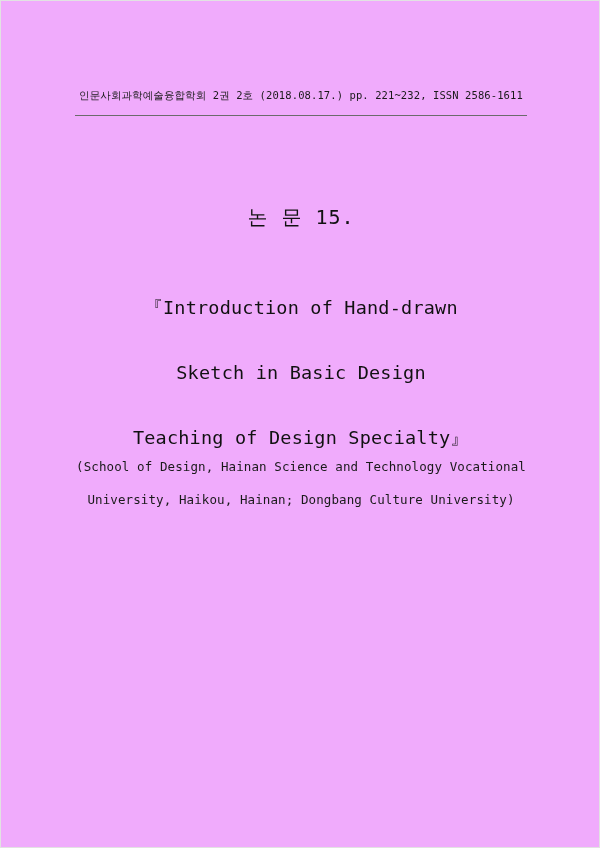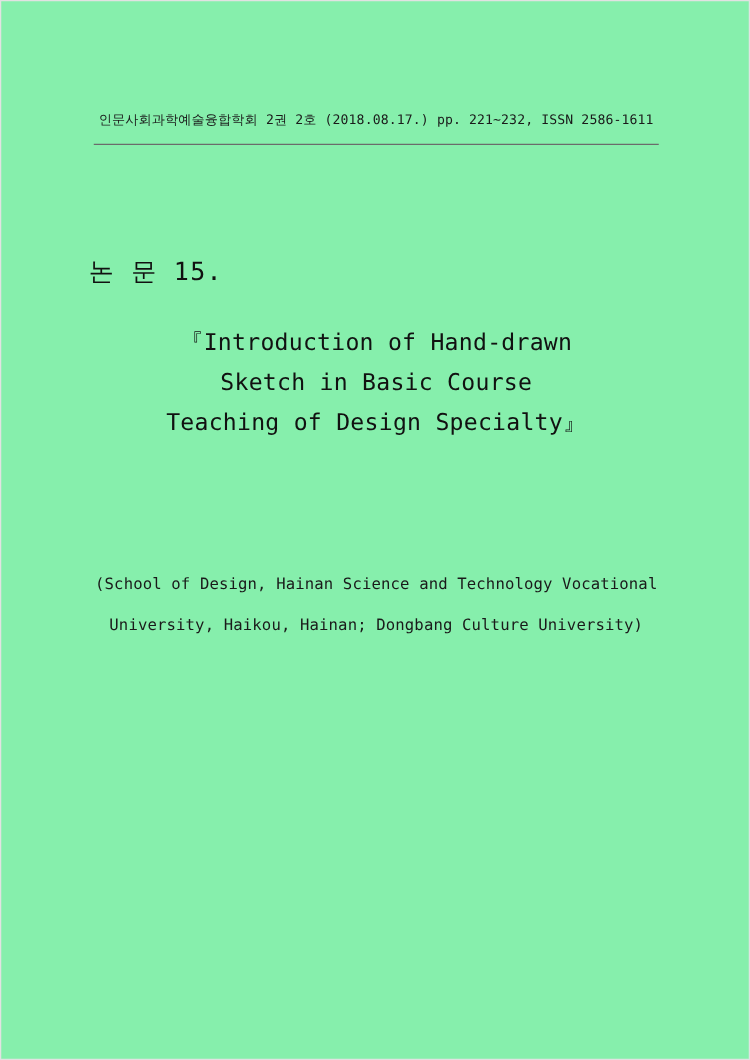--- a/index.html
+++ b/index.html
@@ -14,21 +14,21 @@
     color: #1a1a1a;
     position: relative;
     overflow: hidden;
   }
   .page {
     position: absolute;
     left: 0;
     top: 0;
     width: 600px;
     height: 848px;
-    background: #86efac;
+    background: #f0abfc;
     border: 1px solid #e2e2e2;
     box-sizing: border-box;
   }
   .content {
     position: absolute;
     left: 70px;
     top: 0;
     width: 460px;
     height: 848px;
   }
@@ -50,39 +50,40 @@
     left: 4px;
     width: 452px;
     height: 1px;
     background: #6b6b6b;
   }
   .paper-number {
     position: absolute;
     top: 203px;
     left: 0;
     width: 460px;
-    text-align: left;
+    text-align: center;
     font-size: 20px;
     letter-spacing: 1px;
     color: #111111;
   }
   .title-block {
     position: absolute;
     top: 258px;
     left: 0;
     width: 460px;
     text-align: center;
     font-size: 18.5px;
     line-height: 32px;
     letter-spacing: 0.2px;
     color: #111111;
   }
   .title-line {
     display: block;
     white-space: nowrap;
+    margin-top: 33px;
   }
   .author {
     position: absolute;
     top: 414px;
     left: 0;
     width: 444px;
     text-align: right;
     font-size: 15.5px;
     letter-spacing: 0.4px;
     color: #111111;
@@ -111,21 +112,21 @@
   <div class="content">
 
     <div class="journal-header">인문사회과학예술융합학회 2권 2호 (2018.08.17.) pp. 221~232, ISSN 2586-1611</div>
 
     <div class="header-rule"></div>
 
     <div class="paper-number">논 문 15.</div>
 
     <div class="title-block">
       <span class="title-line">『Introduction of Hand-drawn</span>
-      <span class="title-line">Sketch in Basic Course</span>
+      <span class="title-line">Sketch in Basic Design</span>
       <span class="title-line">Teaching of Design Specialty』</span>
     </div>
 
 
     <div class="affiliation">
       <span class="affil-line">(School of Design, Hainan Science and Technology Vocational</span>
       <span class="affil-line">University, Haikou, Hainan; Dongbang Culture University)</span>
     </div>
 
   </div>

